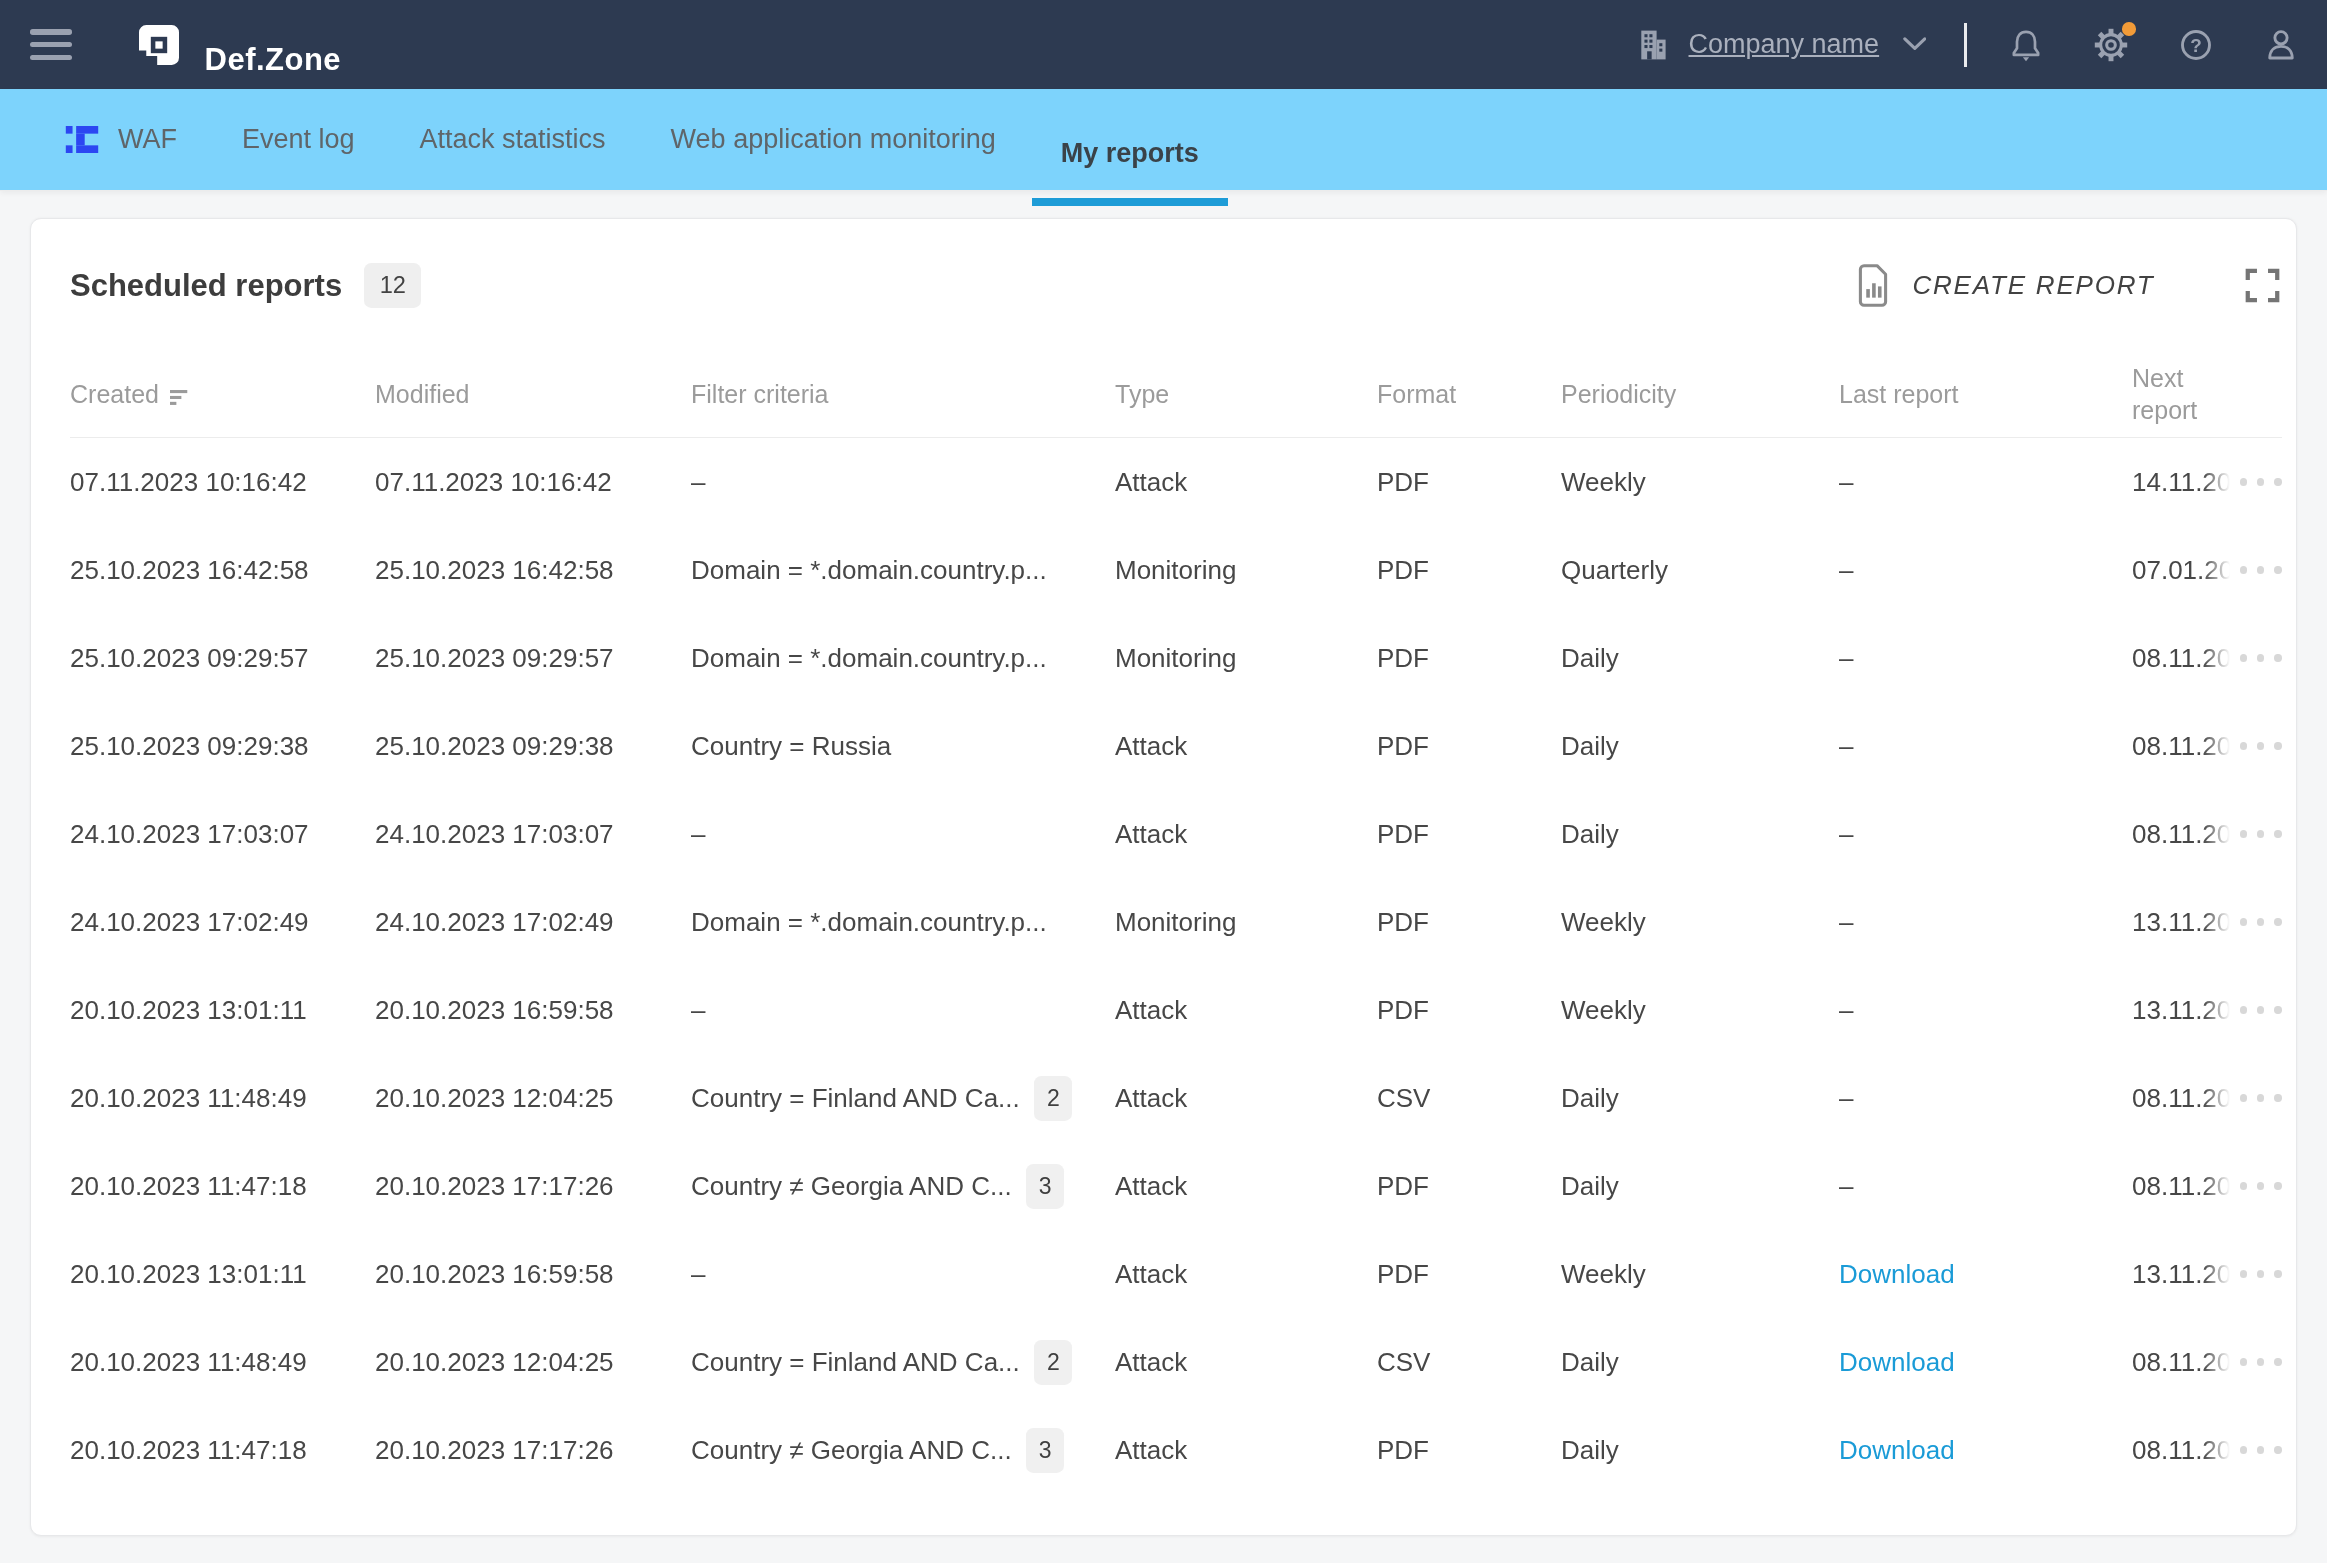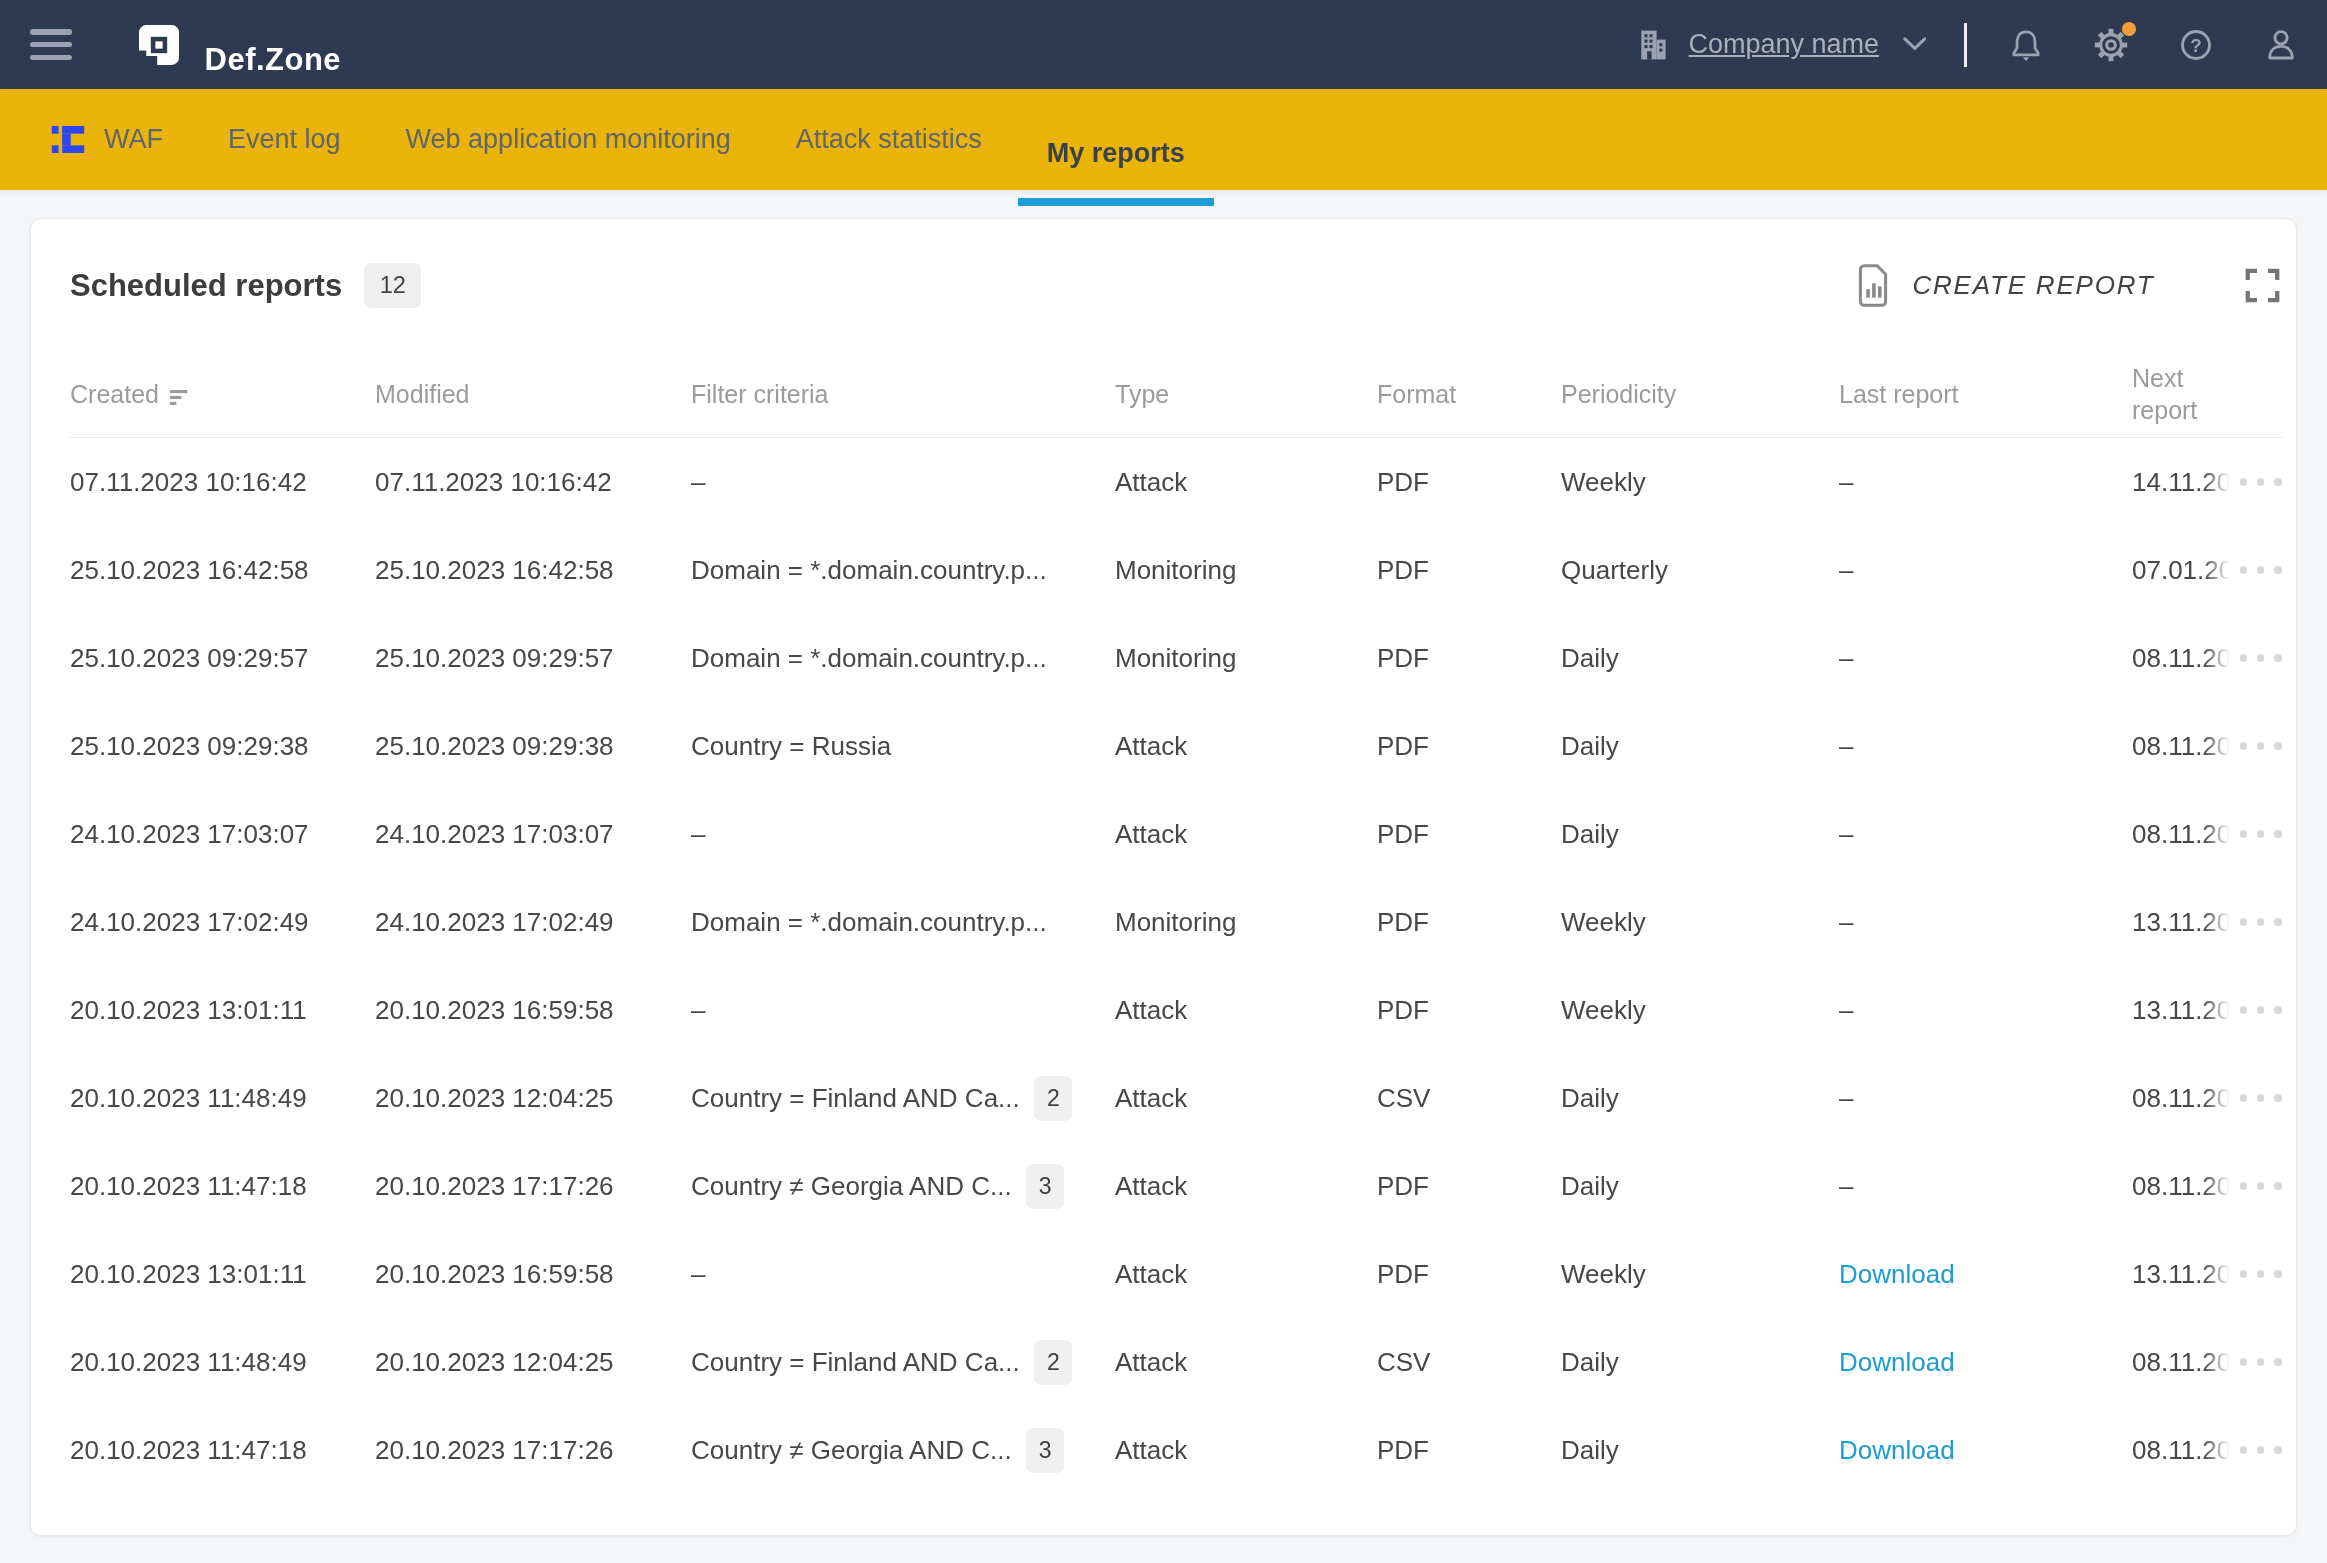--- a/index.html
+++ b/index.html
@@ -20,22 +20,22 @@
   .app-name { color:#ffffff; font-size:31px; font-weight:700; margin-left:25.5px; letter-spacing:0.5px;margin-top:30px; }
   .topbar-right { margin-left:auto; display:flex; align-items:center; }
   .company-select { display:flex; align-items:center; cursor:pointer; }
   .company-label { color:#aab0bd; font-size:27px; margin:0 23.6px 0 18px;text-decoration:underline; }
   .topbar-divider { width:2.7px; height:44px; background:rgba(255,255,255,.9); margin:0 40px 0 38px; }
   .icon-btn { position:relative; width:38px; height:38px; display:flex; align-items:center; justify-content:center; cursor:pointer; }
   .icon-btn + .icon-btn { margin-left:47px; }
   .gear-dot { position:absolute; top:-3.6px; right:-5.5px; width:13.6px; height:13.6px; border-radius:50%; background:#f29b38; }
   
   .tabbar {
-    height:102px; background:#eab308; display:flex; align-items:center;
-    padding-left:50px; border-bottom:1.8px solid #ececec;
+    height:102px; background:#7dd3fc; display:flex; align-items:center;
+    padding-left:64px; border-bottom:1.8px solid #ececec;
     box-shadow:0 2.7px 5.5px rgba(0,0,0,.05); position:relative; z-index:2;
   }
   .tab { position:relative; height:100%; display:flex; align-items:center; margin-right:65px; cursor:pointer; font-size:27px; color:#5f6569; white-space:nowrap; }
   .tab .waf-icon { margin-right:18px; display:flex; }
   .tab.active { color:#3a4248; font-weight:600;margin-top:28px; }
   .tab.active::after { content:""; position:absolute; left:-29px; right:-29px; bottom:-1.8px; height:8.2px; background:#1e9cd7; }
   
   .content { padding:27px 30px; }
   .card {
     background:#ffffff; border:0.9px solid #e7e8ea; border-radius:11px;
@@ -169,24 +169,24 @@
           <rect x="13.5" y="25.5" width="24.5" height="8.5"></rect>
         </g>
       </svg>
     </span>
     <span>WAF</span>
   </div>
   <div class="tab">
       <span>Event log</span>
     </div>
   <div class="tab">
+      <span>Attack statistics</span>
+    </div>
+  <div class="tab">
       <span>Web application monitoring</span>
-    </div>
-  <div class="tab">
-      <span>Attack statistics</span>
     </div>
   <div class="tab active">
       <span>My reports</span>
     </div>
 </div>
 
 <div class="content">
   <div class="card">
 
     <div class="card-header">

